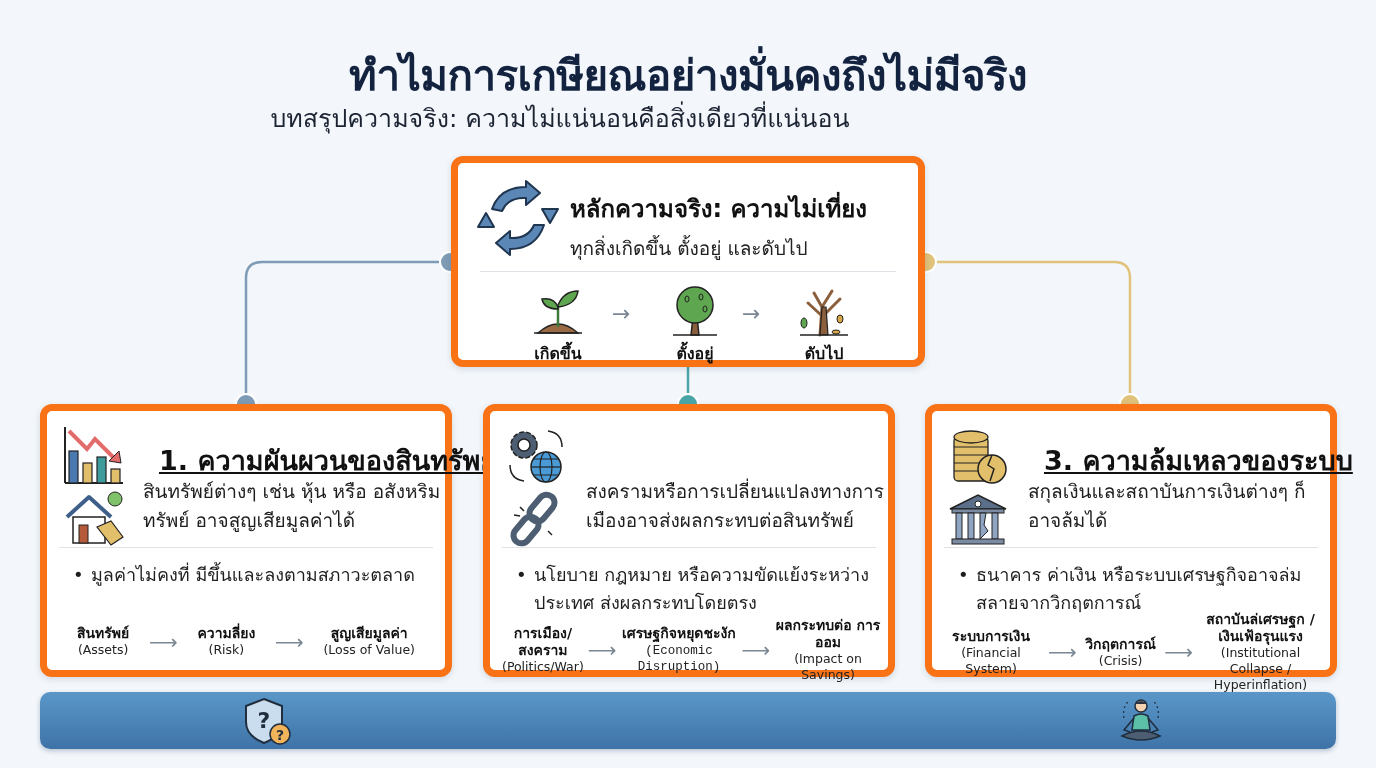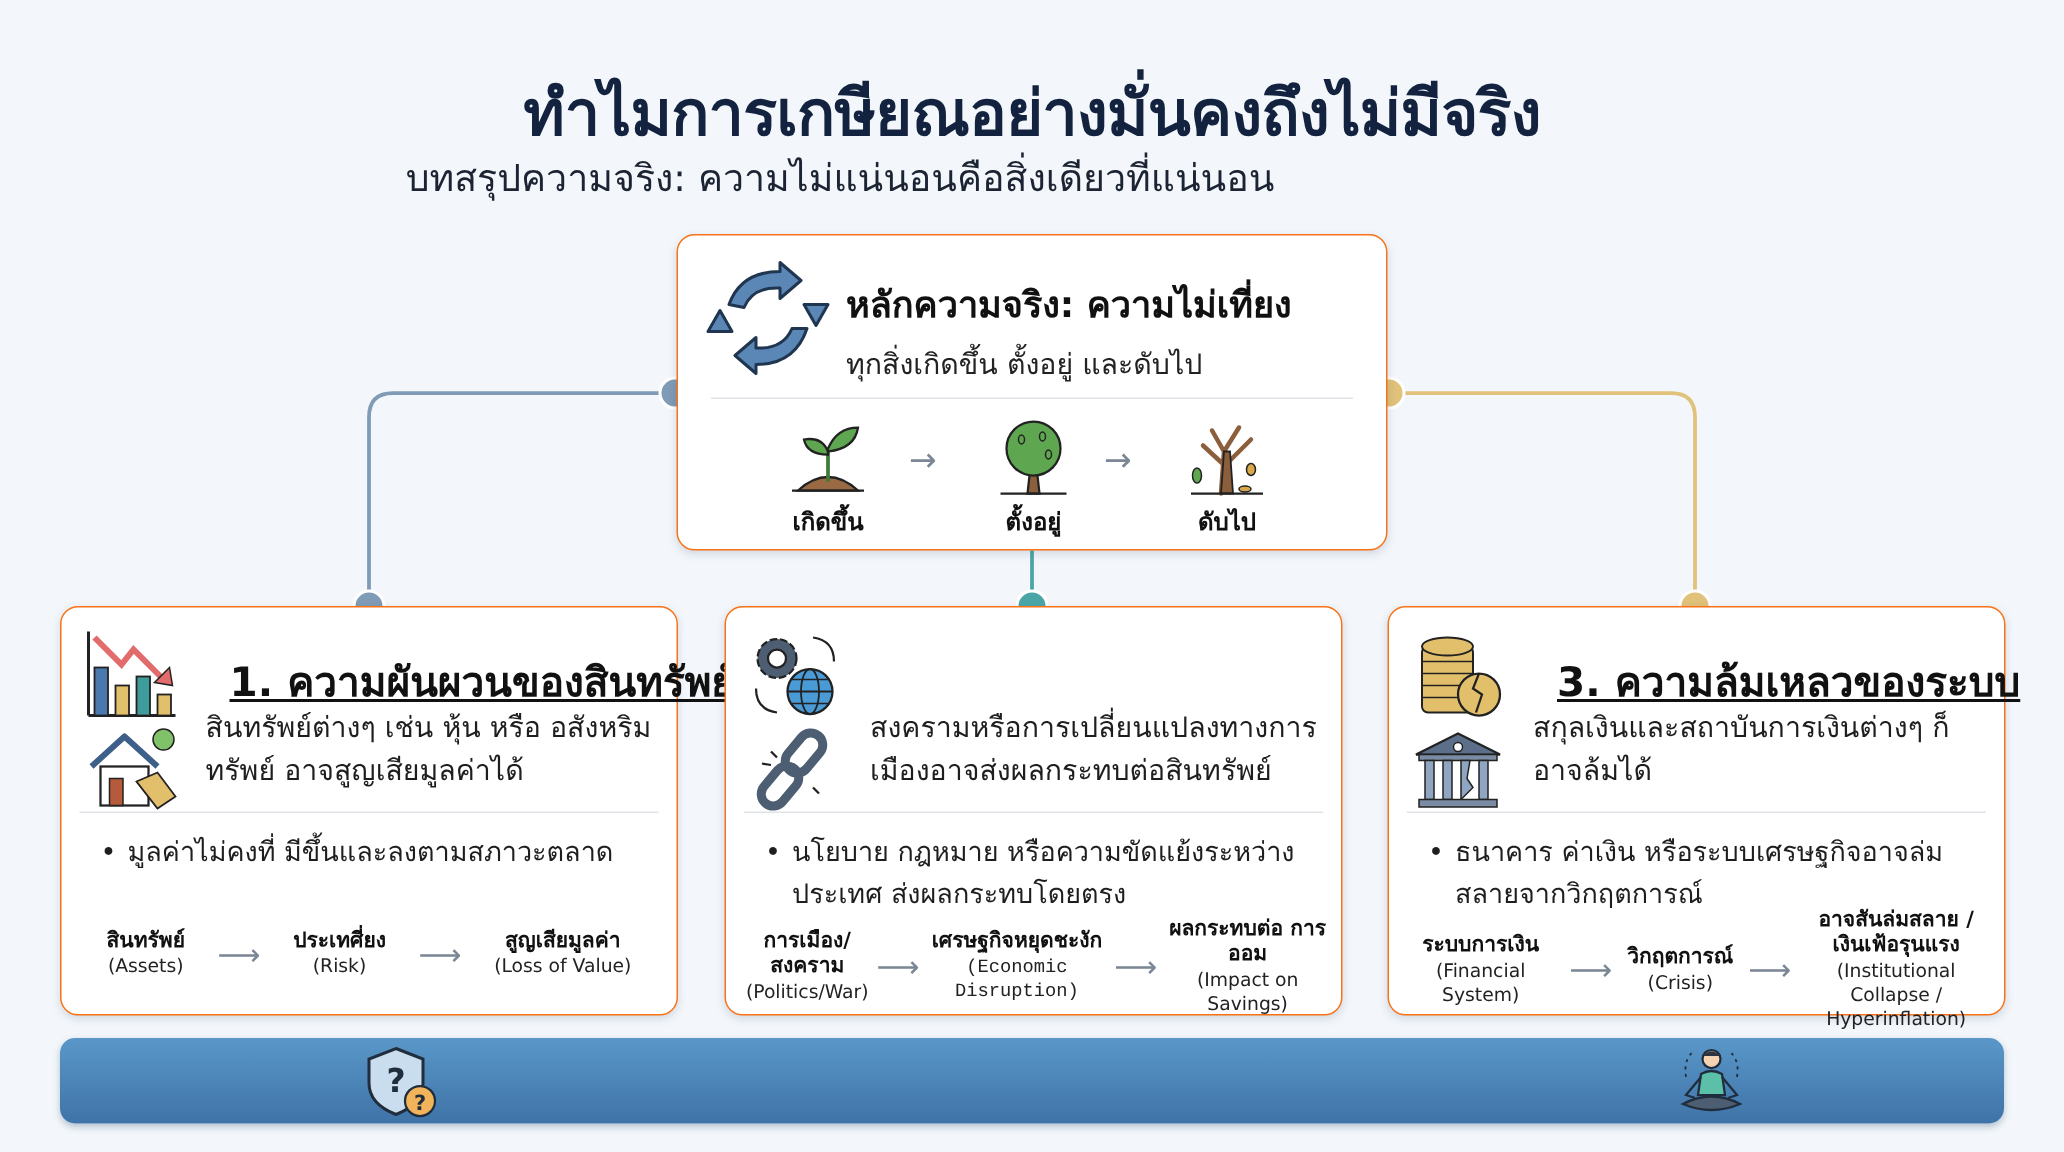--- a/index.html
+++ b/index.html
@@ -16,21 +16,21 @@
     letter-spacing: -0.5px;
   }
   .subtitle {
     position: absolute; left: 0; top: 98px; width: 1120px;
     text-align: center; font-size: 25px; color: #1c2433;
   }
   .connector { position: absolute; left: 0; top: 0; width: 1376px; height: 768px; pointer-events: none; }
 
   .card {
     position: absolute; background: #ffffff;
-    border: 1px solid #f97316; border-radius: 12px;
+    border: 7px solid #f97316; border-radius: 12px;
     box-shadow: 0 2px 6px rgba(60,80,110,0.18);
   }
   
   .center-card { left: 451px; top: 156px; width: 474px; height: 211px; }
   .cycle-icon { position: absolute; left: 16px; top: 16px; width: 88px; height: 78px; }
   .center-title { position: absolute; left: 112px; top: 26px; font-size: 24px; font-weight: bold; color: #111; white-space: nowrap; }
   .center-sub { position: absolute; left: 112px; top: 70px; font-size: 19px; color: #222; white-space: nowrap; }
   .center-divider { position: absolute; left: 22px; right: 22px; top: 108px; border-top: 1px solid #dfe3e8; }
   .stage { position: absolute; top: 122px; width: 80px; text-align: center; }
   .stage svg { width: 56px; height: 52px; display: block; margin: 0 auto; }
@@ -154,21 +154,21 @@
   <div class="pc-desc">สินทรัพย์ต่างๆ เช่น หุ้น หรือ อสังหริมทรัพย์ อาจสูญเสียมูลค่าได้</div>
   <div class="pc-divider"></div>
   <div class="pc-bullet">มูลค่าไม่คงที่ มีขึ้นและลงตามสภาวะตลาด</div>
   <div class="flow" style="top:214px; left:30px; right:30px;">
     <div class="flow-node">
         <div class="flow-th">สินทรัพย์</div>
         <div class="flow-en">(Assets)</div>
       </div>
     <div class="flow-arrow">⟶</div>
     <div class="flow-node">
-        <div class="flow-th">ประเทศี่ยง</div>
+        <div class="flow-th">ความลี่ยง</div>
         <div class="flow-en">(Risk)</div>
       </div>
     <div class="flow-arrow">⟶</div>
     <div class="flow-node">
         <div class="flow-th">สูญเสียมูลค่า</div>
         <div class="flow-en">(Loss of Value)</div>
       </div>
   </div>
 </div>
 
@@ -246,21 +246,21 @@
         <div class="flow-th">ระบบการเงิน</div>
         <div class="flow-en">(Financial System)</div>
       </div>
     <div class="flow-arrow">⟶</div>
     <div class="flow-node" style="width:84px;">
         <div class="flow-th">วิกฤตการณ์</div>
         <div class="flow-en">(Crisis)</div>
       </div>
     <div class="flow-arrow">⟶</div>
     <div class="flow-node" style="width:134px;">
-        <div class="flow-th">อาจสันล่มสลาย / เงินเฟ้อรุนแรง</div>
+        <div class="flow-th">สถาบันล่เศรษฐก / เงินเฟ้อรุนแรง</div>
         <div class="flow-en">(Institutional Collapse / Hyperinflation)</div>
       </div>
   </div>
 </div>
 
 <div class="banner">
   <svg class="banner-shield" viewBox="0 0 50 50">
     <path d="M22 3 L40 10 L40 26 Q40 40 22 47 Q4 40 4 26 L4 10 Z" fill="#c9ddef" stroke="#1f2d3d" stroke-width="2"></path>
     <text x="22" y="32" font-size="22" text-anchor="middle" fill="#1f2d3d" font-family="DejaVu Sans, sans-serif" font-weight="bold">?</text>
     <circle cx="38" cy="38" r="10" fill="#f2b45a" stroke="#1f2d3d" stroke-width="1.5"></circle>

